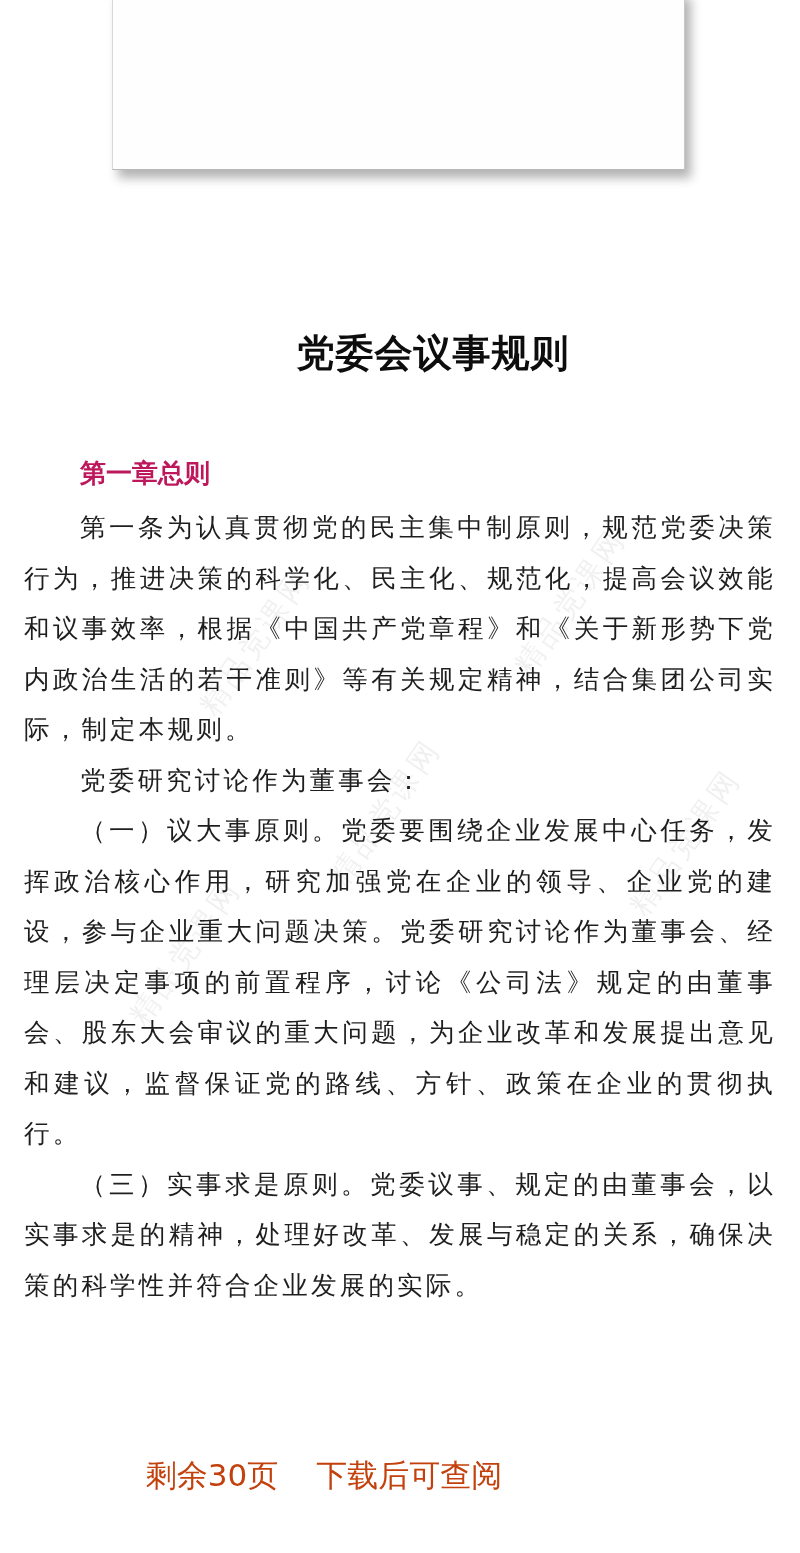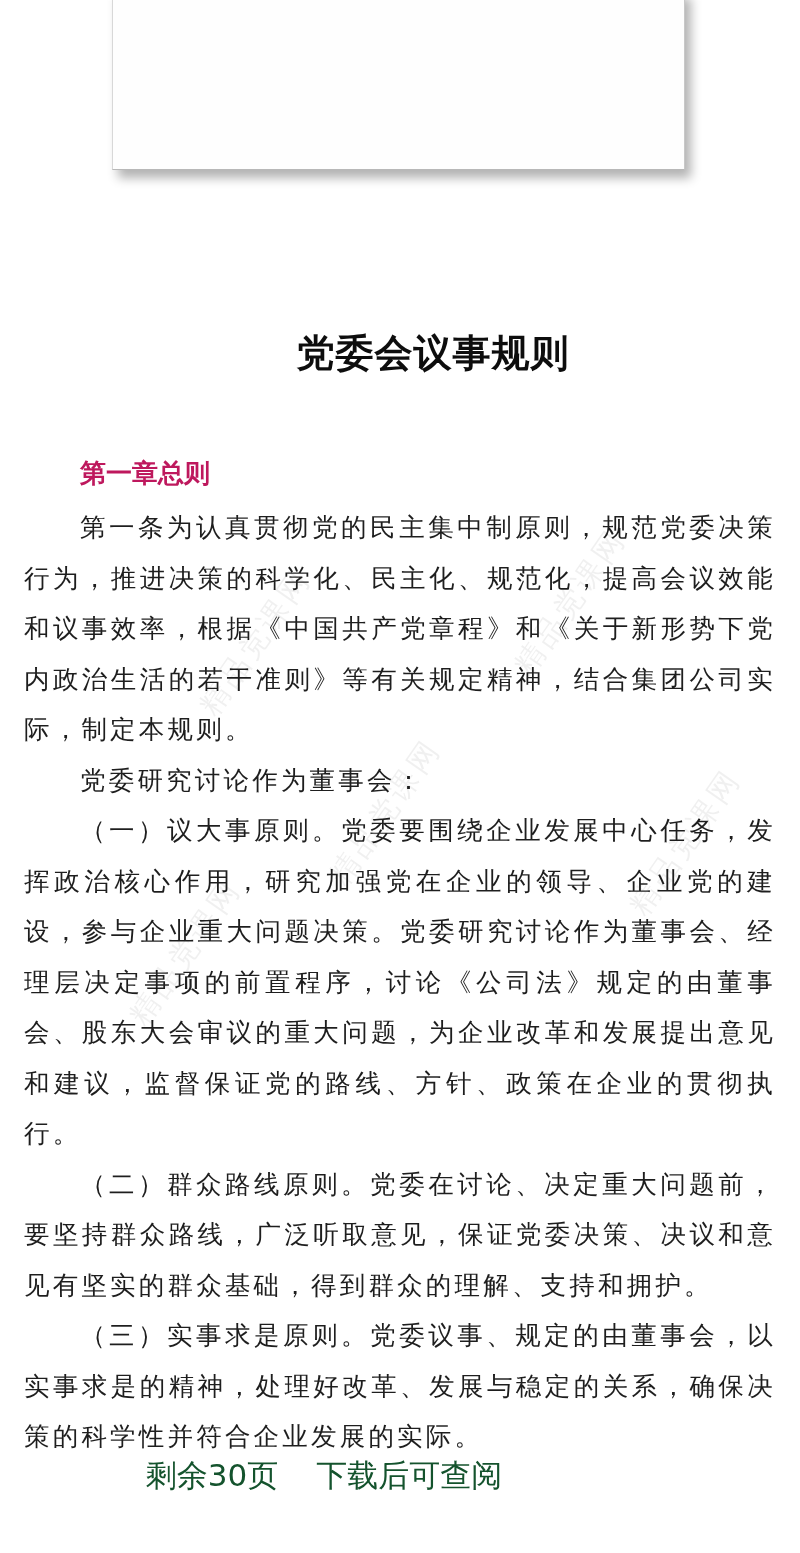--- a/index.html
+++ b/index.html
@@ -78,21 +78,21 @@
       pointer-events: none;
     }
     .more-pages {
       position: absolute;
       left: 0;
       width: 648px;
       top: 1455px;
       text-align: center;
       font-family: "DejaVu Sans", "Liberation Sans", sans-serif;
       font-size: 31px;
-      color: #14532d;
+      color: #c2410c;
       cursor: pointer;
     }
     .more-pages .gap {
       display: inline-block;
       width: 38px;
     }
   </style>
 </head>
 <body>
 
@@ -105,19 +105,18 @@
 <div class="watermark" style="left:120px; top:1010px;">精品党课网</div>
 
 <h1 class="doc-title">党委会议事规则</h1>
 
 <h2 class="chapter-heading">第一章总则</h2>
 
 <div class="body-text">
   <p>第一条为认真贯彻党的民主集中制原则，规范党委决策行为，推进决策的科学化、民主化、规范化，提高会议效能和议事效率，根据《中国共产党章程》和《关于新形势下党内政治生活的若干准则》等有关规定精神，结合集团公司实际，制定本规则。</p>
   <p>党委研究讨论作为董事会：</p>
   <p>（一）议大事原则。党委要围绕企业发展中心任务，发挥政治核心作用，研究加强党在企业的领导、企业党的建设，参与企业重大问题决策。党委研究讨论作为董事会、经理层决定事项的前置程序，讨论《公司法》规定的由董事会、股东大会审议的重大问题，为企业改革和发展提出意见和建议，监督保证党的路线、方针、政策在企业的贯彻执行。</p>
-  <p>（二）群众路线原则。党委在讨论、决定重大问题前，要坚持群众路线，广泛听取意见，保证党委决策、决议和意见有坚实的群众基础，得到群众的理解、支持和拥护。</p>
   <p>（三）实事求是原则。党委议事、规定的由董事会，以实事求是的精神，处理好改革、发展与稳定的关系，确保决策的科学性并符合企业发展的实际。</p>
 </div>
 
 <div class="more-pages">
   <span>剩余30页</span><span class="gap"></span><span>下载后可查阅</span>
 </div>
 
 </body></html>

